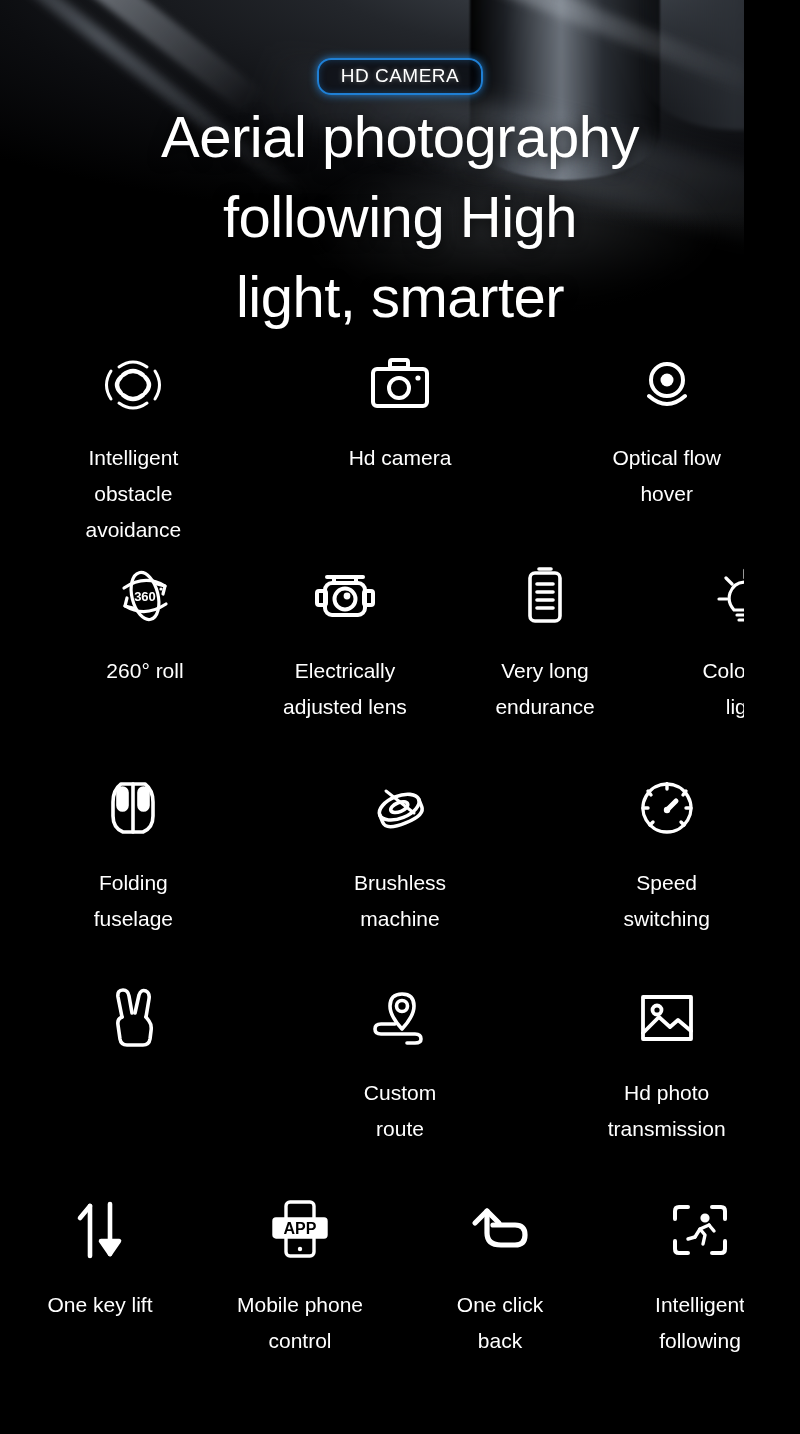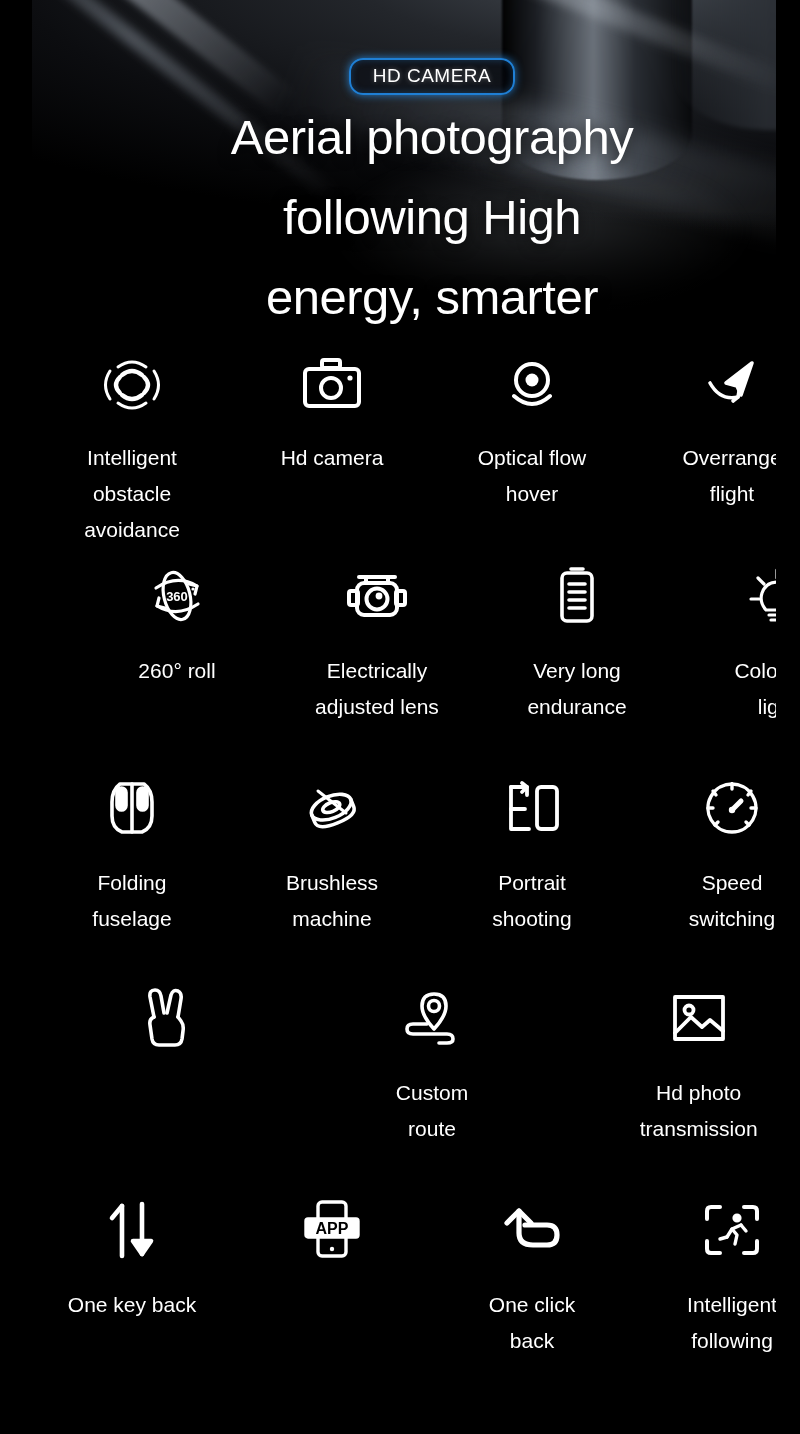--- a/index.html
+++ b/index.html
@@ -2,21 +2,21 @@
 <html><head>
 <meta charset="utf-8">
 <style>
   html,body{margin:0;padding:0;}
   body{
     width:800px;height:1434px;
     background:#000;
     font-family:"Liberation Sans", sans-serif;
     overflow:hidden;
   }
-  .page{position:relative;width:744px;height:1434px;background:#000;overflow:hidden;margin-left:32px;}
+  .page{position:relative;width:744px;height:1434px;background:#000;overflow:hidden;}
 
   
   .hero-bg{position:absolute;left:0;top:0;width:800px;height:360px;overflow:hidden;}
   .hero-bg .base{position:absolute;inset:0;
     background:
       radial-gradient(140% 90% at 78% -10%, #4a5058 0%, #23262b 28%, #0c0d10 58%, #000 82%),
       linear-gradient(180deg,#1c1f24 0%,#0a0b0d 62%,#000 100%);
   }
   .hero-bg .cyl{position:absolute;left:470px;top:-150px;width:190px;height:330px;
     background:linear-gradient(90deg,#000 0%,#1b1e23 18%,#6e757e 48%,#2a2e34 70%,#08090b 100%);
@@ -49,21 +49,21 @@
     border:2px solid #1f7fd4;
     color:#fff;font-size:19px;letter-spacing:.5px;font-weight:400;
     background:rgba(6,10,16,.55);
     box-shadow:0 0 9px rgba(43,140,224,.85),inset 0 0 7px rgba(40,130,210,.35);
     text-shadow:0 0 5px rgba(255,255,255,.35);
     white-space:nowrap;
   }
 
   
   .headline{position:absolute;left:0;top:97px;width:800px;z-index:4;text-align:center;
-    color:#fff;font-size:49px;line-height:80px;font-weight:400;letter-spacing:-.5px;
+    color:#fff;font-size:58px;line-height:80px;font-weight:400;letter-spacing:-.5px;
     text-shadow:0 2px 14px rgba(0,0,0,.85);}
   .headline .ln{display:block;white-space:nowrap;}
 
   
   .grid{position:absolute;left:0;top:352px;width:800px;z-index:5;}
   .row{display:flex;width:800px;}
   .cell{flex:1 1 25%;display:flex;flex-direction:column;align-items:center;}
   .icon{height:66px;display:flex;align-items:center;justify-content:center;}
   .icon svg{display:block;}
   .label{margin-top:22px;text-align:center;color:#fff;font-size:21px;line-height:36px;font-weight:400;}
@@ -93,21 +93,21 @@
     <div class="fade"></div>
   </div>
 
   <div class="badge-wrap">
     <div class="badge">HD CAMERA</div>
   </div>
 
   <div class="headline">
     <span class="ln">Aerial photography</span>
     <span class="ln">following High</span>
-    <span class="ln">energy, smarter</span>
+    <span class="ln">light, smarter</span>
   </div>
 
   <div class="grid">
 
     <div class="row row-1">
       <div class="cell">
         <div class="icon">
           <svg width="72" height="68" viewBox="0 0 72 68" fill="none" stroke="#fff" stroke-width="4.2" stroke-linecap="round">
             <path d="M26 24 Q36 16 46 24"></path>
             <path d="M26 44 Q36 52 46 44"></path>
@@ -138,30 +138,20 @@
         <div class="icon">
           <svg width="60" height="58" viewBox="0 0 60 58" fill="none" stroke="#fff" stroke-width="4" stroke-linecap="round">
             <circle cx="30" cy="24" r="16"></circle>
             <circle cx="30" cy="24" r="6.5" fill="#fff" stroke="none"></circle>
             <path d="M12 40 Q30 56 48 40"></path>
           </svg>
         </div>
         <div class="label">Optical flow<br>hover</div>
       </div>
 
-      <div class="cell">
-        <div class="icon">
-          <svg width="64" height="56" viewBox="0 0 64 56" fill="none" stroke="#fff" stroke-width="3.6" stroke-linejoin="round" stroke-linecap="round">
-            <path d="M52 6 L26 26 L37 29 L41 38 Z" fill="#fff"></path>
-            <path d="M10 26 Q20 44 38 40"></path>
-            <path d="M38 40 L33 44 M38 40 L39 34"></path>
-          </svg>
-        </div>
-        <div class="label">Overrange<br>flight</div>
-      </div>
     </div>
 
     <div class="row row-2">
       <div class="cell">
         <div class="icon">
           <svg width="70" height="64" viewBox="0 0 70 64" fill="none" stroke="#fff" stroke-width="3.2" stroke-linecap="round" stroke-linejoin="round">
             <ellipse cx="35" cy="32" rx="13" ry="24" transform="rotate(-14 35 32)"></ellipse>
             <path d="M14 24 Q35 10 55 22"></path>
             <path d="M56 40 Q35 54 15 42"></path>
             <path d="M55 22 L47 20 M55 22 L53 30"></path>
@@ -233,32 +223,20 @@
               <ellipse cx="32" cy="28" rx="21" ry="11"></ellipse>
               <path d="M11 28 V36 Q11 45 32 45 Q53 45 53 36 V28"></path>
               <ellipse cx="32" cy="28" rx="9" ry="4.5"></ellipse>
             </g>
             <path d="M18 12 L46 34" stroke-width="3"></path>
           </svg>
         </div>
         <div class="label">Brushless<br>machine</div>
       </div>
 
-      <div class="cell">
-        <div class="icon">
-          <svg width="62" height="58" viewBox="0 0 62 58" fill="none" stroke="#fff" stroke-width="3.8" stroke-linecap="round" stroke-linejoin="round">
-            <rect x="36" y="8" width="20" height="42" rx="4"></rect>
-            <path d="M10 8 H26 L26 16"></path>
-            <path d="M26 8 L21 4 M26 8 L21 13"></path>
-            <path d="M10 8 V50 H28"></path>
-            <path d="M10 30 H24"></path>
-          </svg>
-        </div>
-        <div class="label">Portrait<br>shooting</div>
-      </div>
 
       <div class="cell">
         <div class="icon">
           <svg width="62" height="58" viewBox="0 0 62 58" fill="none" stroke="#fff" stroke-width="3.4" stroke-linecap="round" stroke-linejoin="round">
             <path d="M31 5 A24 24 0 1 1 30.9 5"></path>
             <path d="M31 5 V10 M50 12 L47 16 M12 12 L15 16 M7 29 H12 M55 29 H50 M14 46 L17 43 M48 46 L45 43"></path>
             <path d="M40 22 L31 31" stroke-width="5"></path>
             <circle cx="31" cy="31" r="3.2" fill="#fff" stroke="none"></circle>
           </svg>
         </div>
@@ -304,32 +282,33 @@
     <div class="row row-5">
       <div class="cell">
         <div class="icon">
           <svg width="56" height="60" viewBox="0 0 56 60" fill="none" stroke="#fff" stroke-width="4.6" stroke-linecap="round" stroke-linejoin="round">
             <path d="M18 56 V6"></path>
             <path d="M8 18 L18 6"></path>
             <path d="M38 4 V54"></path>
             <path d="M29 41 L38 54 L47 41 Z" fill="#fff" stroke="#fff"></path>
           </svg>
         </div>
-        <div class="label">One key back</div>
+        <div class="label">One key lift</div>
       </div>
 
       <div class="cell">
         <div class="icon">
           <svg width="58" height="64" viewBox="0 0 58 64" fill="none" stroke="#fff" stroke-width="3.4" stroke-linecap="round" stroke-linejoin="round">
             <rect x="15" y="4" width="28" height="54" rx="4"></rect>
             <rect x="3" y="21" width="52" height="18" rx="2" fill="#fff" stroke="#fff"></rect>
             <text x="29" y="36" font-family="Liberation Sans, sans-serif" font-size="16" font-weight="bold" fill="#000" stroke="none" text-anchor="middle">APP</text>
             <circle cx="29" cy="51" r="2.2" fill="#fff" stroke="none"></circle>
           </svg>
         </div>
+        <div class="label">Mobile phone<br>control</div>
       </div>
 
       <div class="cell">
         <div class="icon">
           <svg width="62" height="58" viewBox="0 0 62 58" fill="none" stroke="#fff" stroke-width="5.2" stroke-linecap="round" stroke-linejoin="round">
             <path d="M18 10 V32 Q18 44 32 44 L46 44 Q56 44 56 34 Q56 24 46 24 L24 24"></path>
             <path d="M18 10 L6 22 M18 10 L30 22" stroke-width="5.2"></path>
           </svg>
         </div>
         <div class="label">One click<br>back</div>

